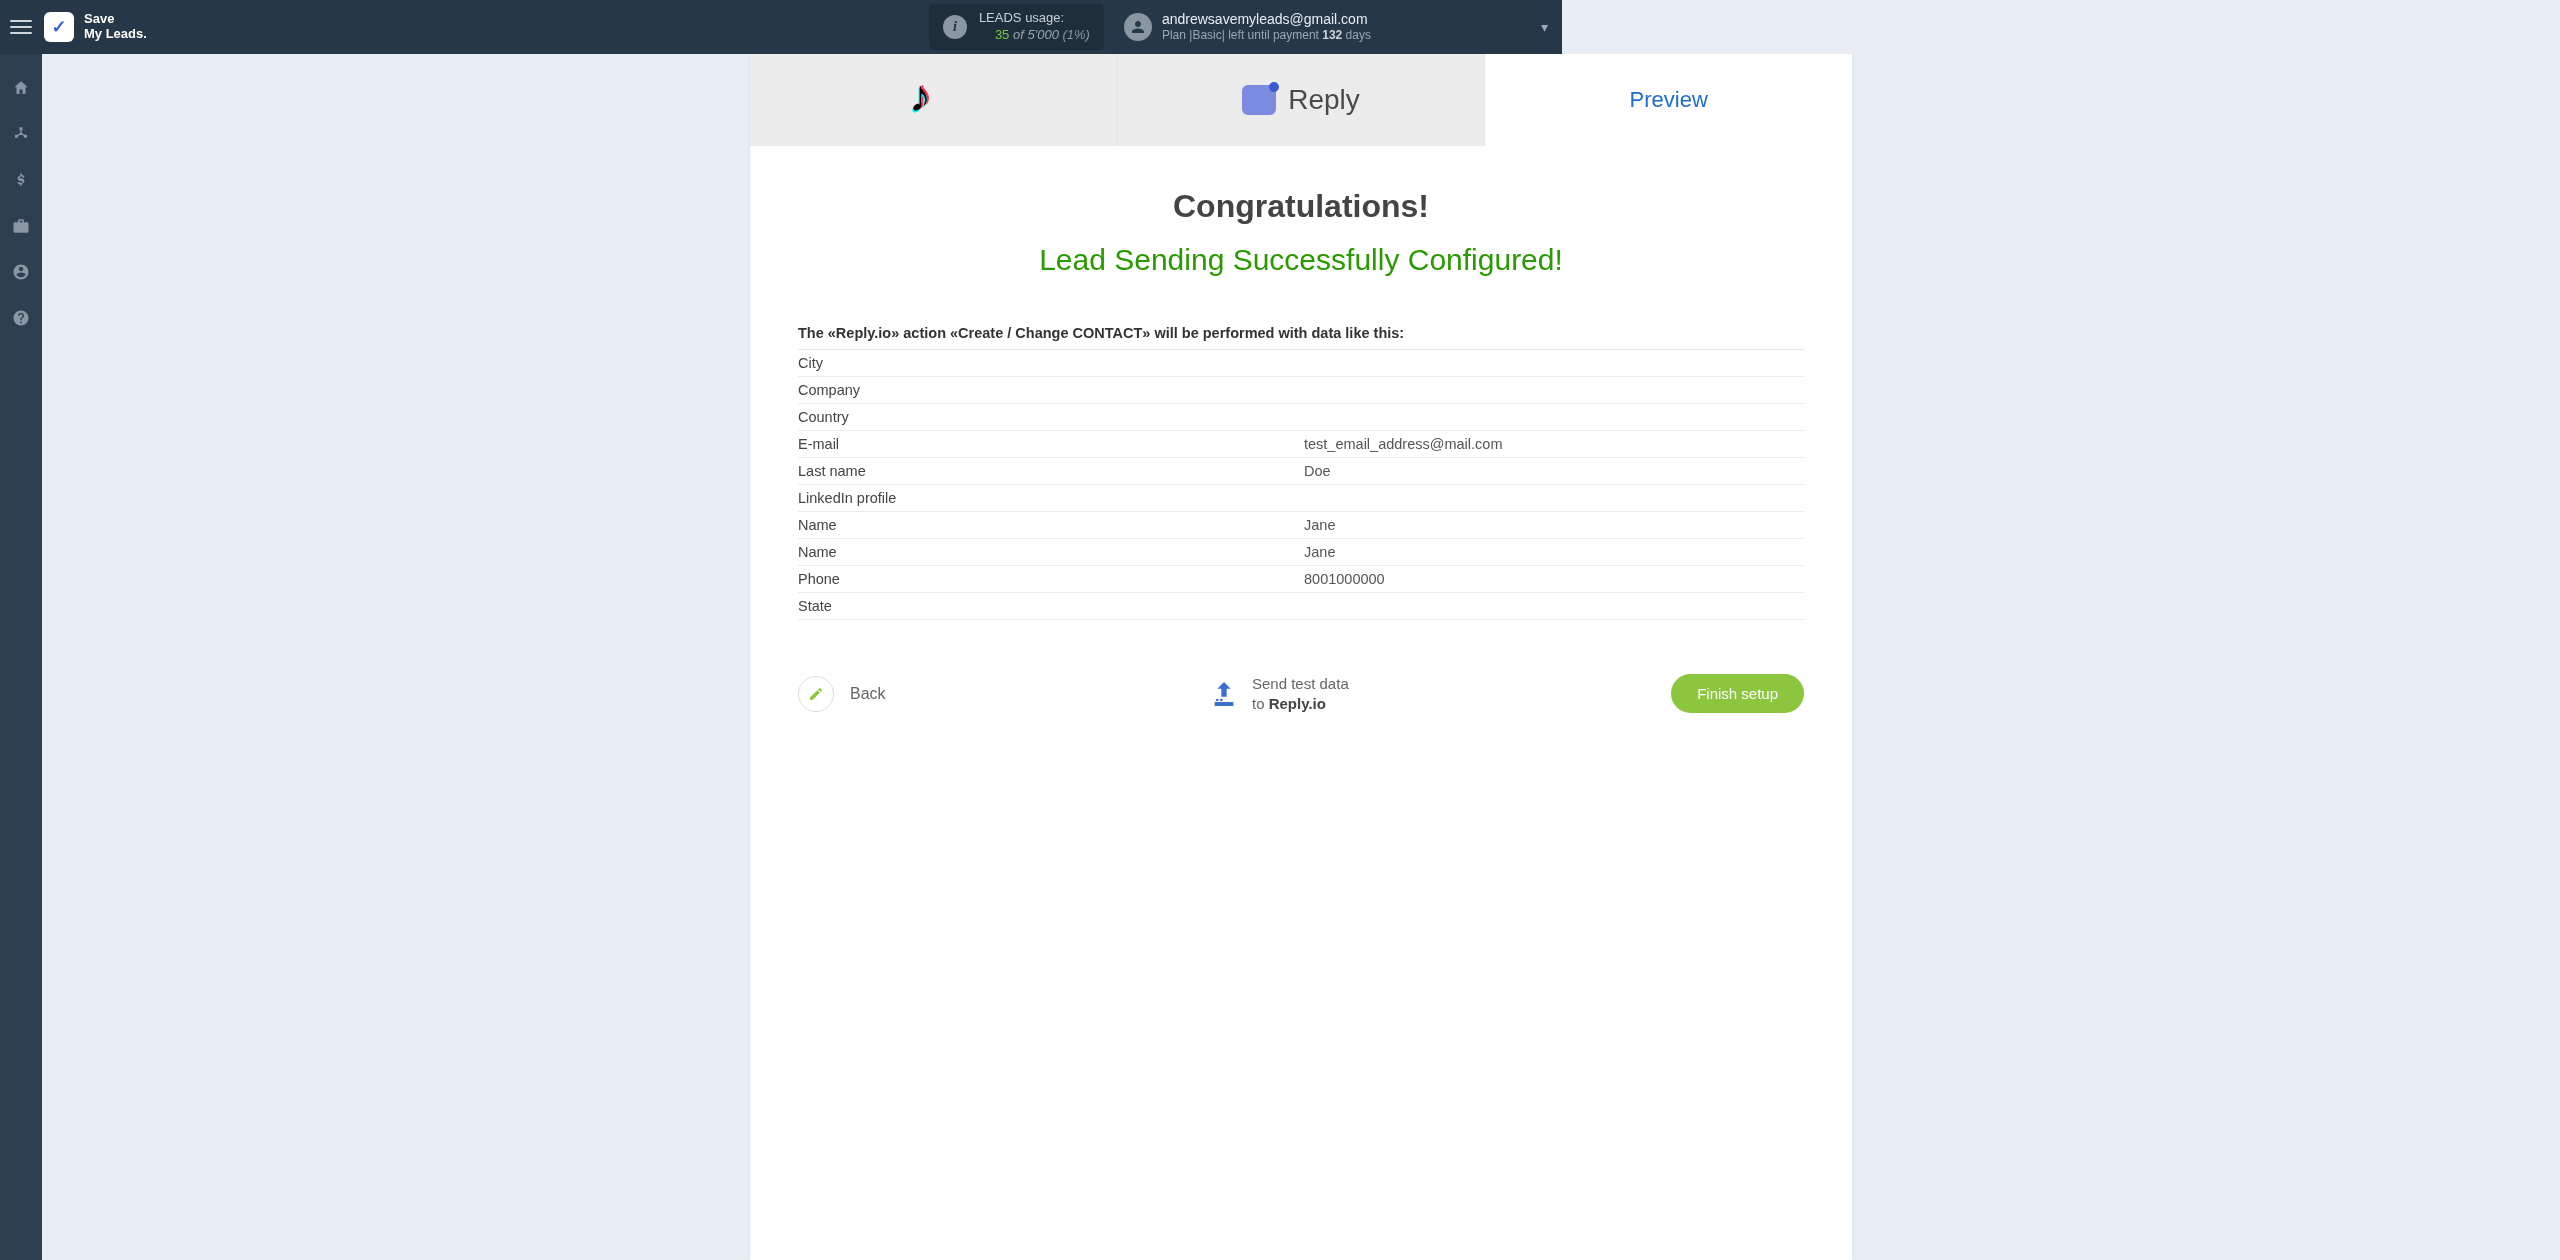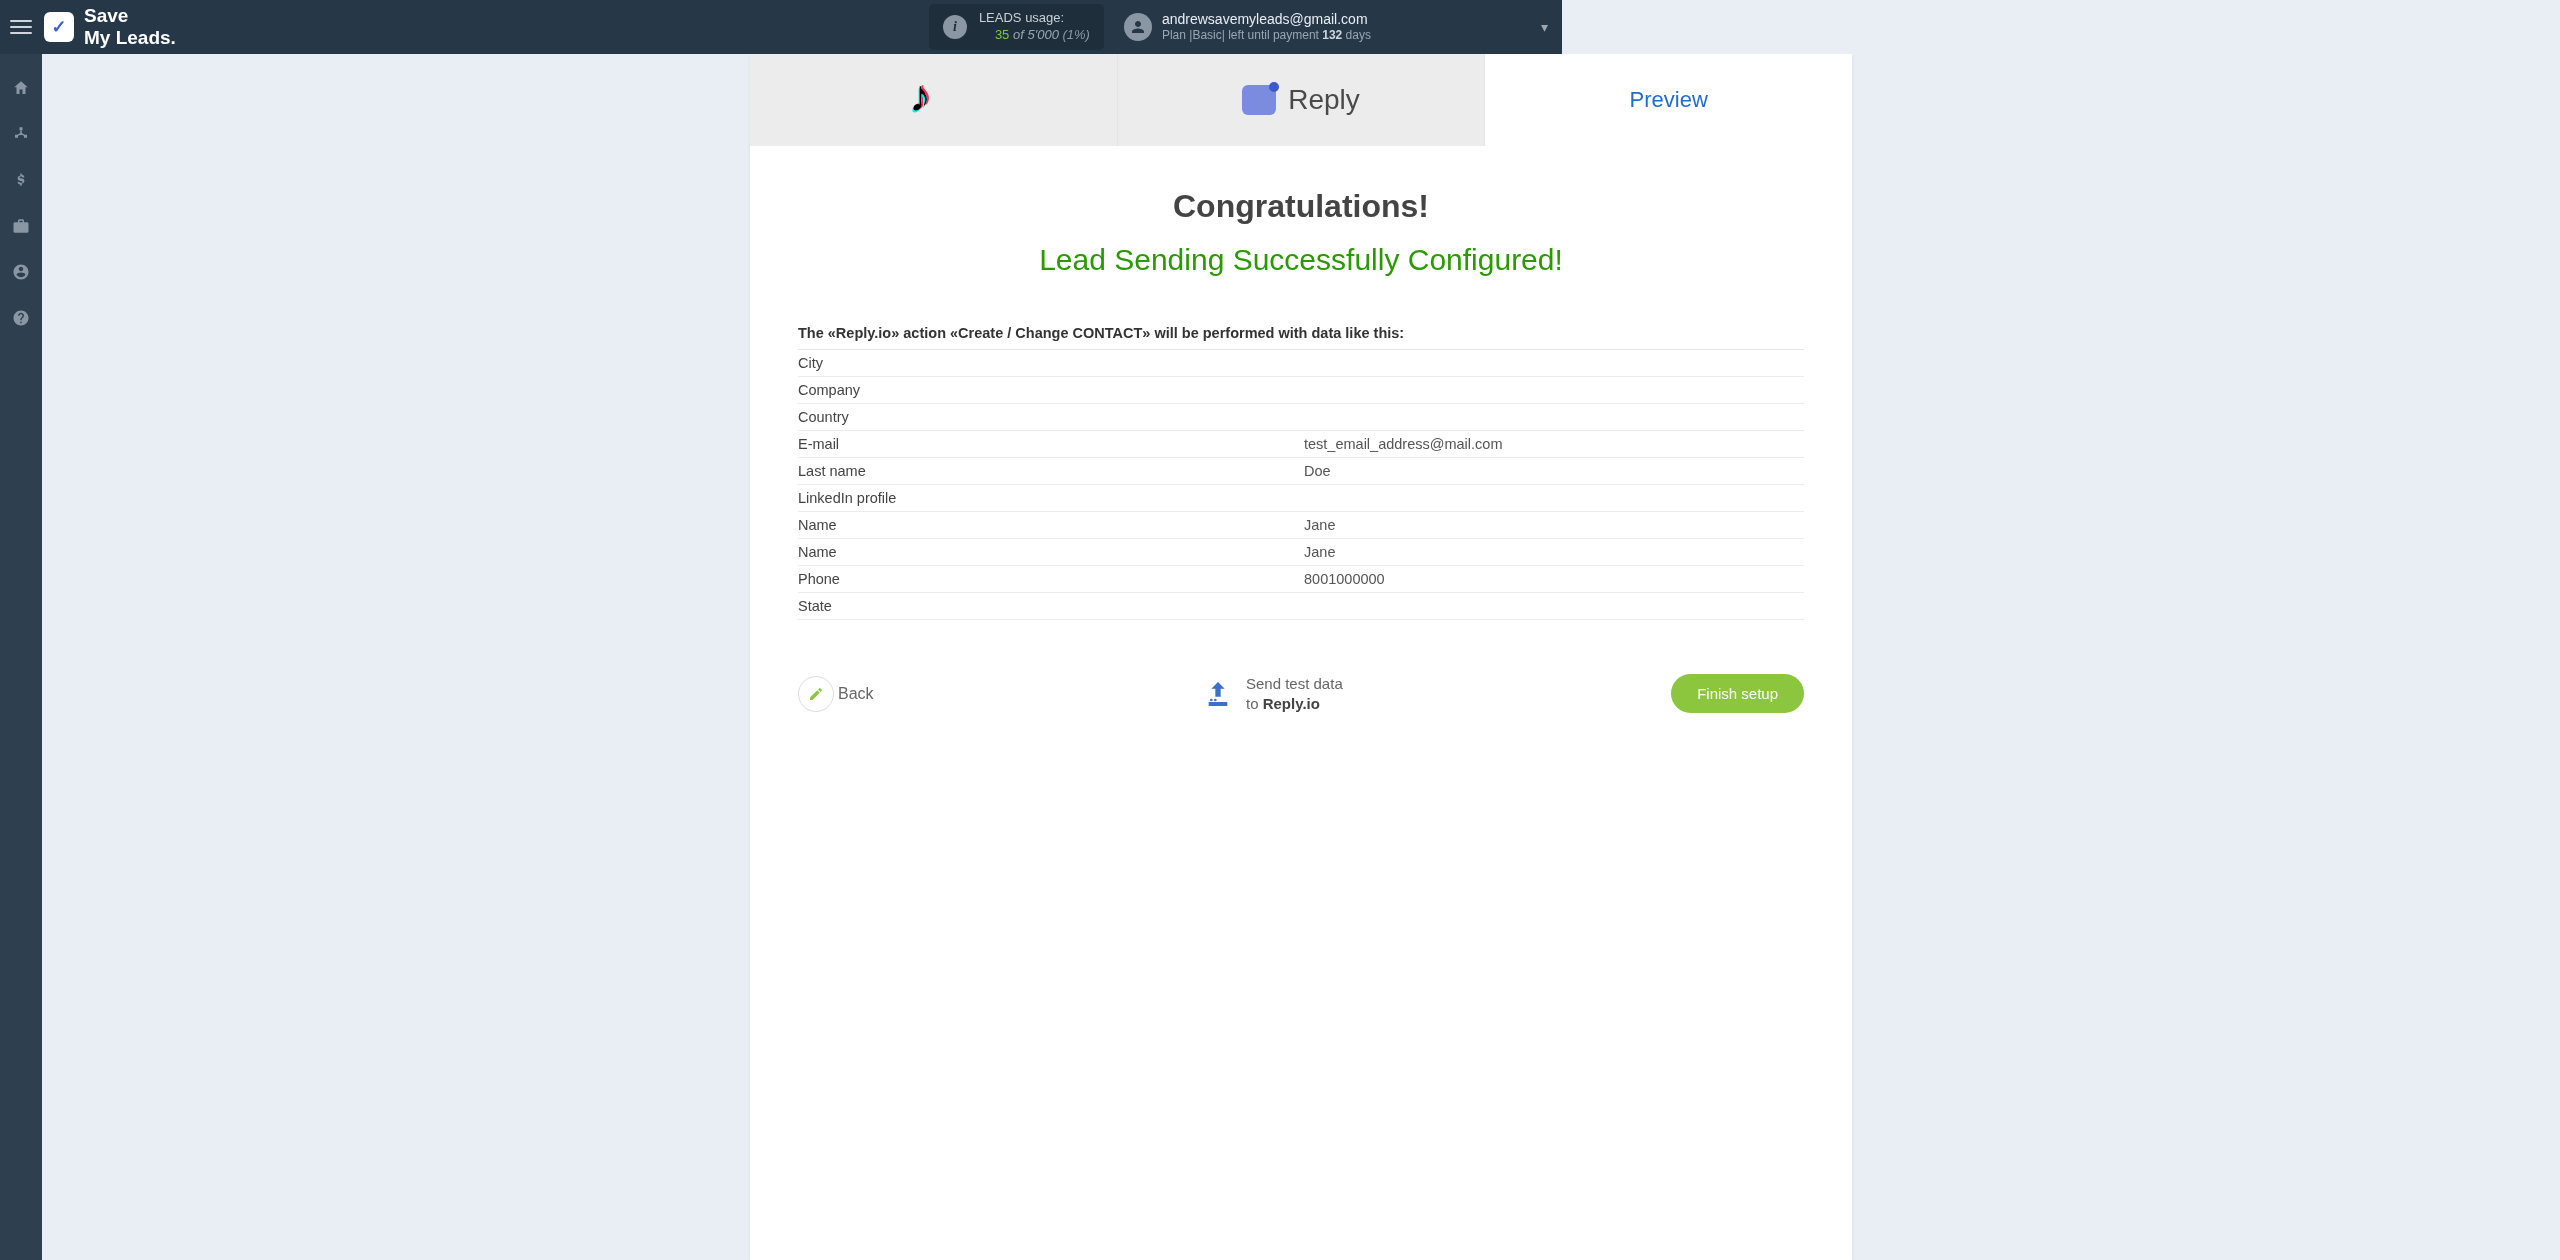--- a/index.html
+++ b/index.html
@@ -24,21 +24,21 @@
       width: 22px; height: 22px;
       display: flex; flex-direction: column; justify-content: center; gap: 4px;
       cursor: pointer; margin-right: 12px;
     }
     .hamburger span { background: #d0d5dc; height: 2px; width: 100%; border-radius: 1px; }
     .logo-box {
       width: 30px; height: 30px; background: #fff; border-radius: 6px;
       display: flex; align-items: center; justify-content: center; margin-right: 10px;
     }
     .logo-check { color: #3c62d6; font-size: 18px; font-weight: bold; }
-    .logo-text { font-size: 19px; font-weight: 600; line-height: 1.15; }
+    .logo-text { font-size: 13px; font-weight: 600; line-height: 1.15; }
     .header-spacer { flex: 1; }
     .usage-box {
       background: #1f2e3b; border-radius: 5px;
       padding: 6px 14px; display: flex; align-items: center; gap: 12px;
       margin-right: 20px;
     }
     .info-circle {
       width: 24px; height: 24px; border-radius: 50%; background: #8a97a3;
       display: flex; align-items: center; justify-content: center;
       color: #1f2e3b; font-style: italic; font-weight: bold; font-size: 14px; font-family: Georgia, serif;
@@ -119,21 +119,21 @@
     .data-row {
       display: flex; border-bottom: 1px solid #ececec;
       padding: 5px 0; font-size: 14.5px; color: #444;
     }
     .data-key { width: 506px; }
     .data-val { flex: 1; color: #555; }
     
     .footer-row {
       display: flex; align-items: center; padding: 34px 48px 18px;
     }
-    .back-btn { display: flex; align-items: center; gap: 4px; cursor: pointer; }
+    .back-btn { display: flex; align-items: center; gap: 16px; cursor: pointer; }
     .back-circle {
       width: 36px; height: 36px; border-radius: 50%; border: 1px solid #ddd;
       display: flex; align-items: center; justify-content: center;
     }
     .pencil { width: 16px; height: 16px; }
     .back-label { font-size: 16px; color: #666; }
     .footer-spacer { flex: 1; }
     .send-test { display: flex; align-items: center; gap: 12px; cursor: pointer; }
     .upload-icon { width: 32px; height: 32px; }
     .send-text { font-size: 15px; color: #666; line-height: 1.3; }

